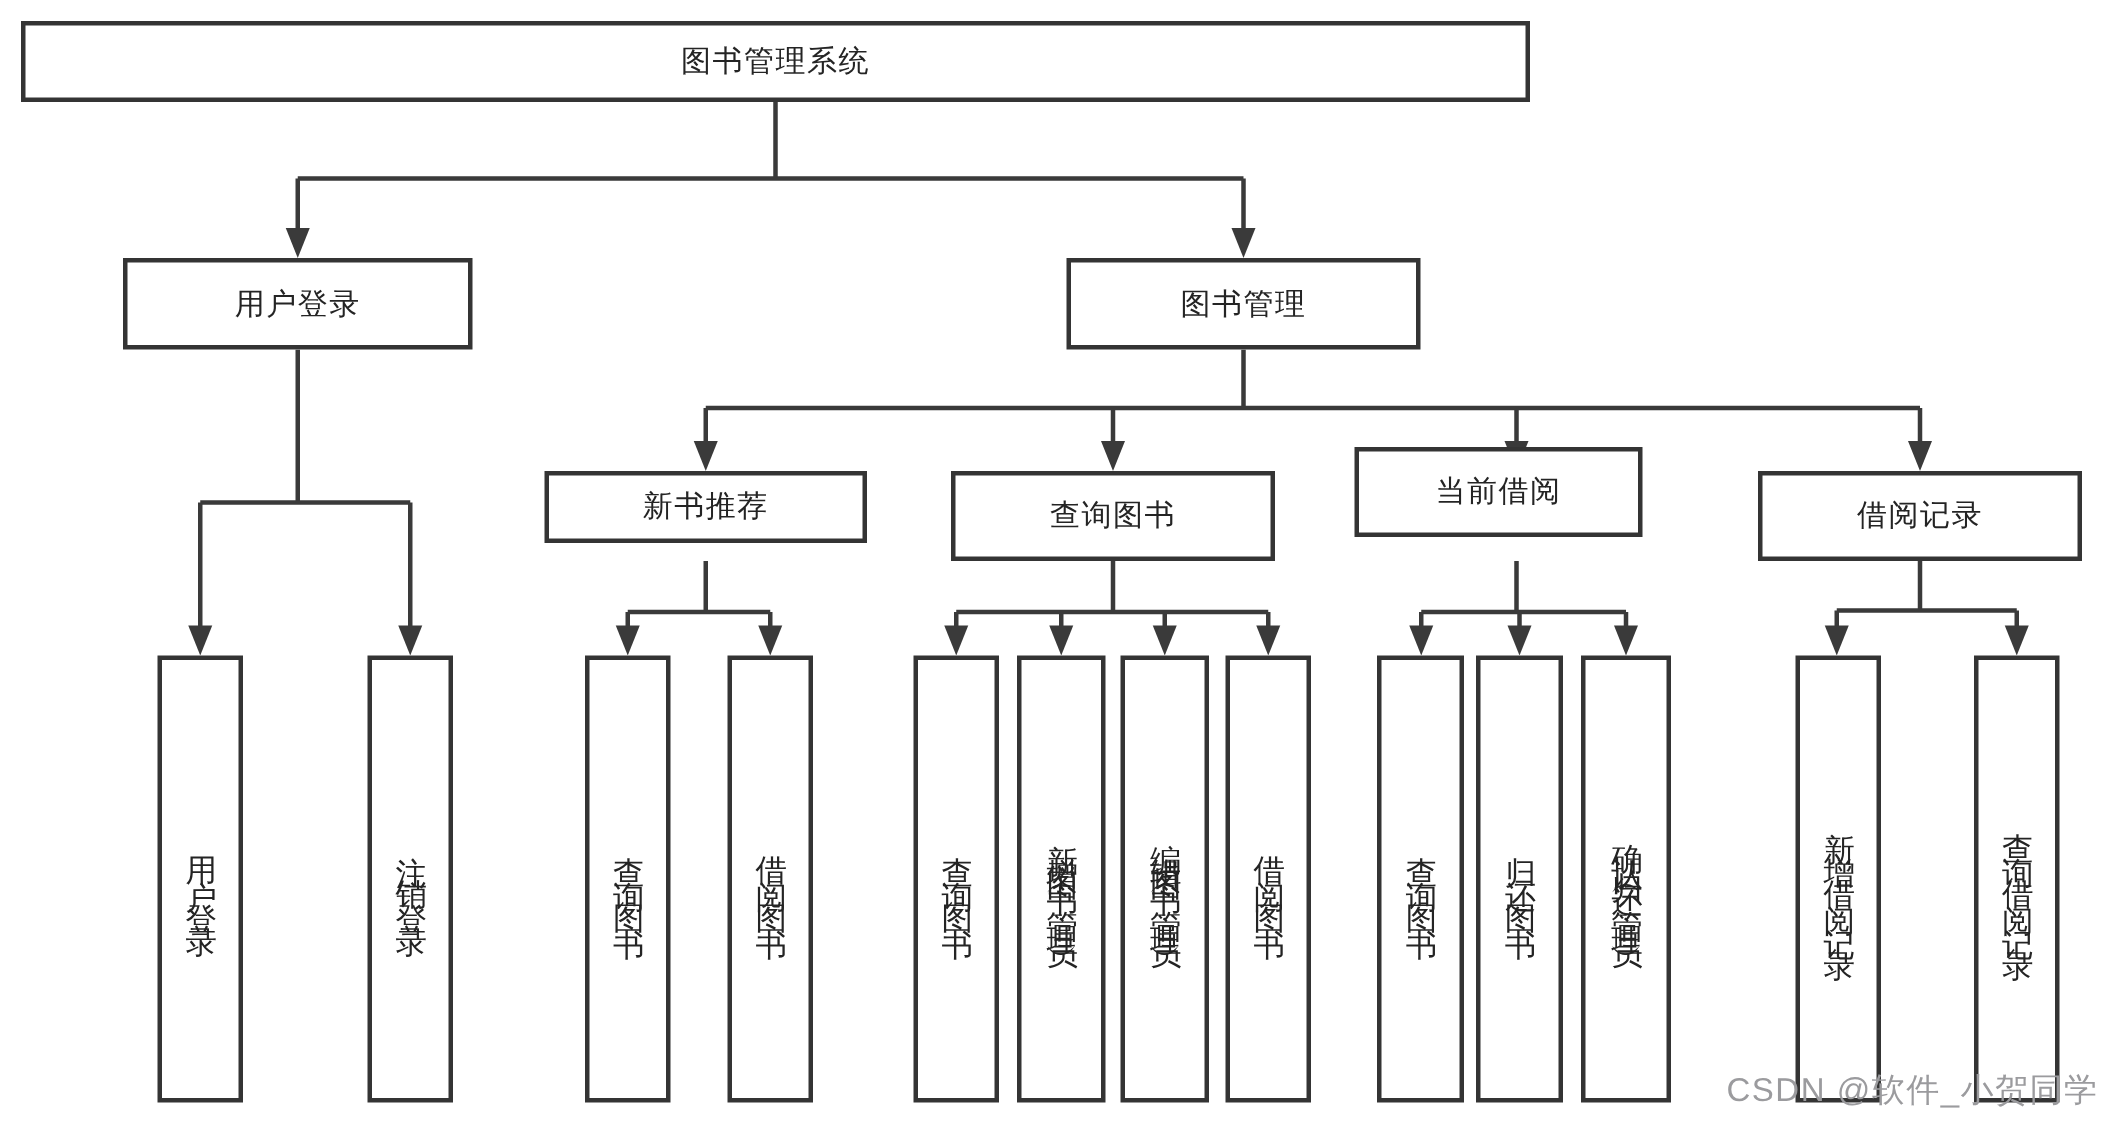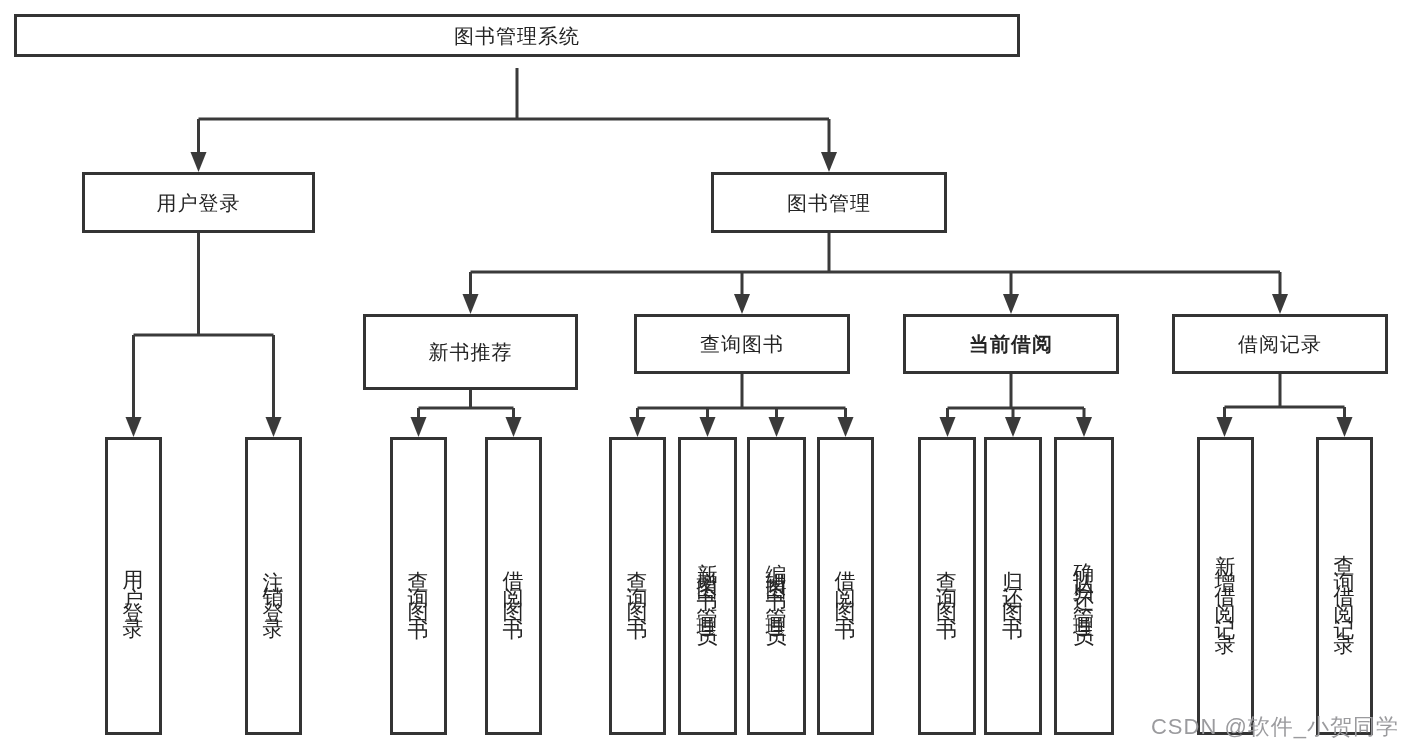--- a/index.html
+++ b/index.html
@@ -85,28 +85,28 @@
       <path d="M768.5 417 L784.5 417 L776.5 437 Z"></path>
       <path d="M837.5 417 L853.5 417 L845.5 437 Z"></path>
       <path d="M939.5 417 L955.5 417 L947.5 437 Z"></path>
       <path d="M1005 417 L1021 417 L1013 437 Z"></path>
       <path d="M1076 417 L1092 417 L1084 437 Z"></path>
       <path d="M1216.5 417 L1232.5 417 L1224.5 437 Z"></path>
       <path d="M1336.5 417 L1352.5 417 L1344.5 437 Z"></path>
     </g>
   </svg>
 
-  <div class="box" style="left:14px; top:14px; width:1006px; height:43px;">图书管理系统</div>
+  <div class="box" style="left:14px; top:14px; width:1006px; height:54px;">图书管理系统</div>
 
   <div class="box" style="left:82px; top:172px; width:233px; height:61px;">用户登录</div>
   <div class="box" style="left:711px; top:172px; width:236px; height:61px;">图书管理</div>
 
-  <div class="box" style="left:363px; top:314px; width:215px; height:76px;">新书推荐</div>
+  <div class="box" style="left:363px; top:314px; width:215px; height:48px;">新书推荐</div>
   <div class="box" style="left:634px; top:314px; width:216px; height:60px;">查询图书</div>
-  <div class="box" style="left:903px; top:314px; width:216px; height:60px;font-weight:bold;">当前借阅</div>
+  <div class="box" style="left:903px; top:298px; width:192px; height:60px;">当前借阅</div>
   <div class="box" style="left:1172px; top:314px; width:216px; height:60px;font-family:Liberation Serif, serif;">借阅记录</div>
 
   <div class="box vbox" style="left:105px; top:437px; width:57px; height:298px;">用户登录</div>
   <div class="box vbox" style="left:245px; top:437px; width:57px; height:298px;">注销登录</div>
 
   <div class="box vbox" style="left:390px; top:437px; width:57px; height:298px;">查询图书</div>
   <div class="box vbox" style="left:485px; top:437px; width:57px; height:298px;">借阅图书</div>
 
   <div class="box vbox" style="left:609px; top:437px; width:57px; height:298px;">查询图书</div>
   <div class="box vbox v-long" style="left:678px; top:437px; width:59px; height:298px;">新增图书（管理员）</div>

